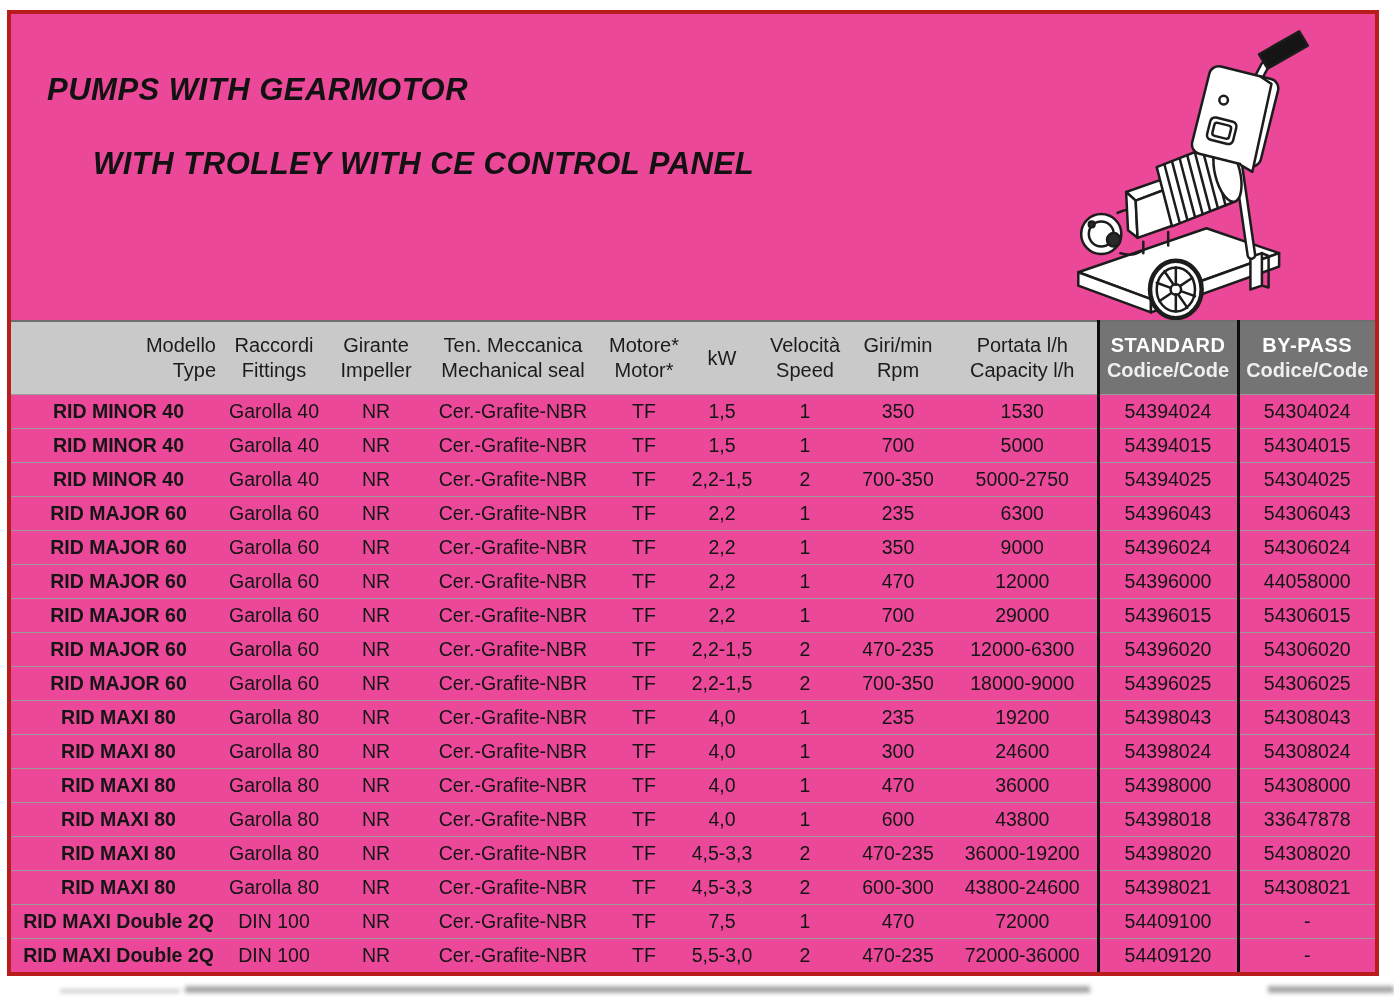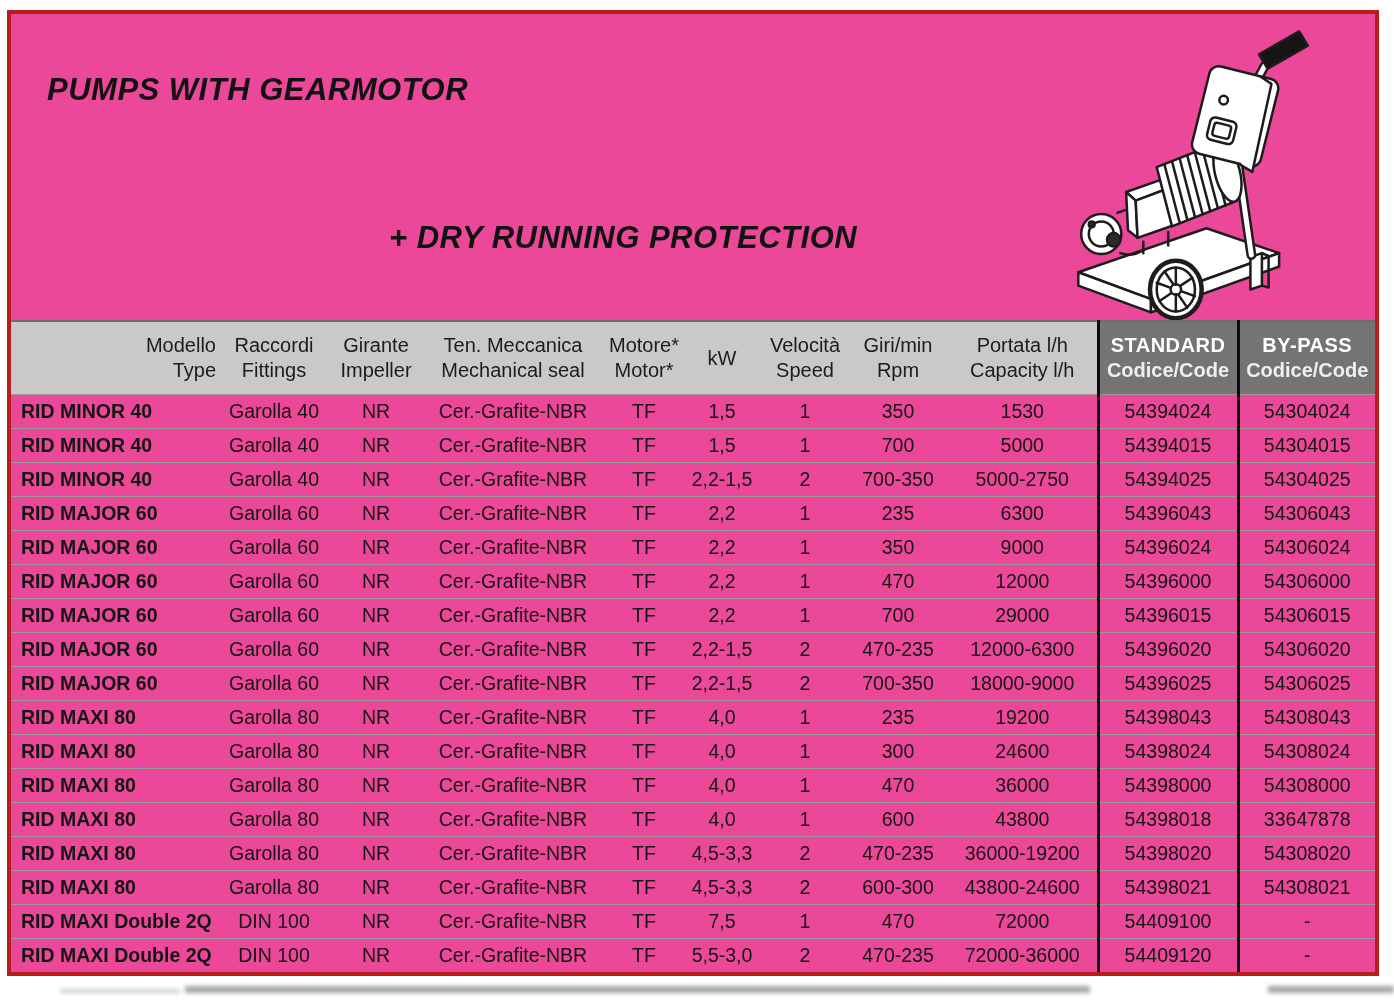--- a/index.html
+++ b/index.html
@@ -22,37 +22,37 @@
   th,td{padding:0;overflow:hidden;white-space:nowrap;}
   thead th{background:#c9c9c9;height:72px;font-weight:normal;font-size:20px;
            line-height:1.25;text-align:center;vertical-align:middle;color:#1c1c1c;}
   thead th.first{text-align:right;padding-left:10px;}
   thead th.dark{background:#747474;color:#ffffff;}
   thead th.dark .hl1{font-weight:bold;letter-spacing:.5px;}
   thead th.dark .hl2{color:#efefef;font-weight:bold;}
   .hl1:empty,.hl2:empty{display:none;}
   tbody td{height:33px;font-size:19.5px;text-align:center;border-top:1.5px solid #9b9b9b;
            color:#151515;}
-  tbody td:first-child{text-align:left;padding-left:10px;font-weight:bold;}
+  tbody td:first-child{text-align:center;padding-left:10px;font-weight:bold;}
   th:nth-child(10),td:nth-child(10){border-left:3px solid #0d0d0d;margin-top:20px;}
   th:nth-child(11),td:nth-child(11){border-left:3px solid #0d0d0d;}
   
   .smudge{position:absolute;background:#a6a6a6;filter:blur(2px);}
   .sm1{left:185px;top:986px;width:905px;height:7px;}
   .sm2{left:1268px;top:986px;width:126px;height:7px;}
   .sm3{left:60px;top:989px;width:120px;height:4px;background:#cfcfcf;}
 </style>
 </head>
 <body>
 
 <div class="page">
   <div class="frame">
 
     <div class="title t1">PUMPS WITH GEARMOTOR</div>
-    <div class="title t3">+ DRY RUNNING PROTECTION</div>
+    <div class="title t2">WITH TROLLEY WITH CE CONTROL PANEL</div>
 
     <svg class="illus" viewBox="0 0 320 320" fill="none" stroke="#1c1c1c" stroke-width="2.5" stroke-linejoin="round" stroke-linecap="round">
 
       <g>
         <polygon points="16,268 150,222 226,248 92,296" fill="#ffffff"></polygon>
         <polygon points="16,268 92,296 92,310 16,282" fill="#ffffff"></polygon>
         <polygon points="92,296 226,248 226,262 92,310" fill="#ffffff"></polygon>
       </g>
 
       <g>
@@ -241,21 +241,21 @@
     <td>RID MAJOR 60</td>
     <td>Garolla 60</td>
     <td>NR</td>
     <td>Cer.-Grafite-NBR</td>
     <td>TF</td>
     <td>2,2</td>
     <td>1</td>
     <td>470</td>
     <td>12000</td>
     <td>54396000</td>
-    <td>54306000</td>
+    <td>44058000</td>
   </tr>
             <tr>
     <td>RID MAJOR 60</td>
     <td>Garolla 60</td>
     <td>NR</td>
     <td>Cer.-Grafite-NBR</td>
     <td>TF</td>
     <td>2,2</td>
     <td>1</td>
     <td>700</td>

